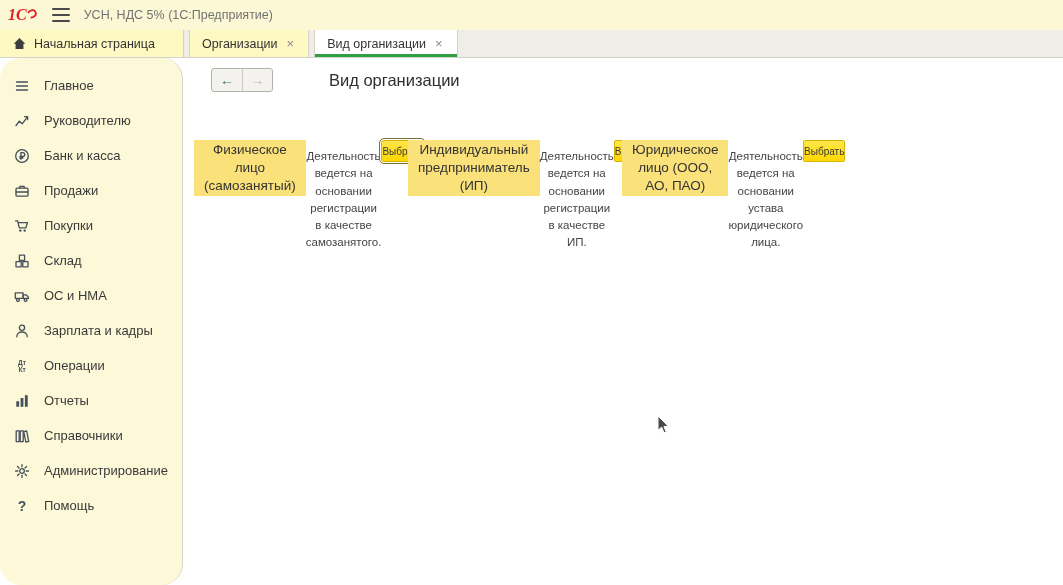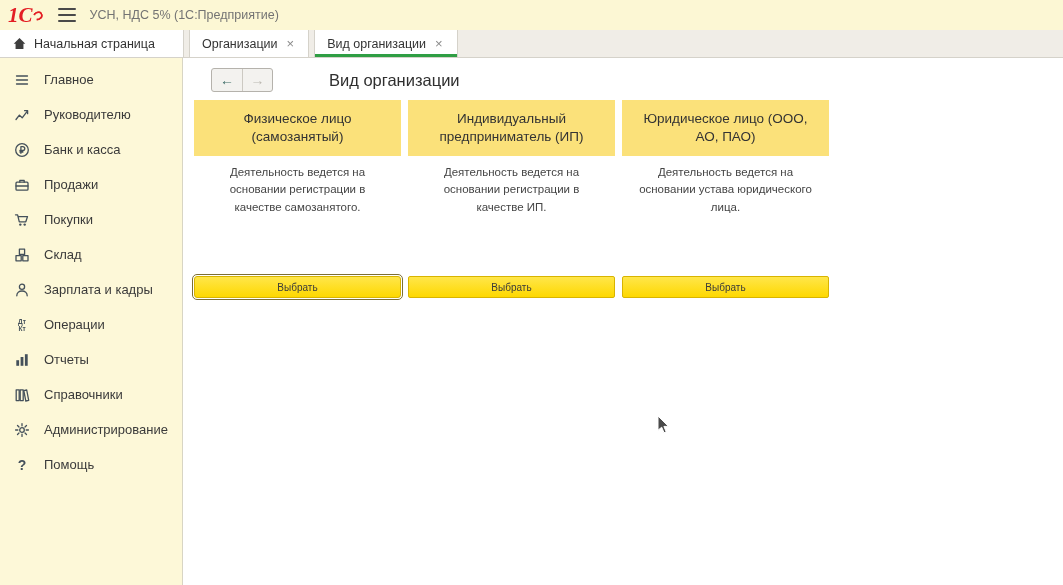--- a/index.html
+++ b/index.html
@@ -18,56 +18,56 @@
 
   
   .titlebar{
     position:absolute; left:0; top:0; right:0; height:30px;
     background:var(--panel-yellow);
     display:flex; align-items:center; padding-left:8px; gap:14px;
   }
   .logo{ display:flex; align-items:baseline; }
   .logo-text{
     font-family:"Liberation Serif", serif; font-weight:bold; font-style:italic;
-    color:var(--brand-red); font-size:21px; line-height:1;
+    color:var(--brand-red); font-size:16px; line-height:1;
   }
   .logo-swoosh{
     width:10px; height:9px; border:2.5px solid var(--brand-red);
     border-radius:50%; border-left-color:transparent;
     display:inline-block; margin-left:1px; transform:rotate(-30deg) translateY(-2px);
   }
   .burger{ width:18px; height:14px; display:flex; flex-direction:column; justify-content:space-between; cursor:pointer; }
   .burger i{ display:block; height:2px; background:#4a4a4a; border-radius:1px; }
   .app-title{ font-size:12.5px; color:#737373; }
 
   
   .tabbar{
     position:absolute; left:0; top:30px; right:0; height:28px;
     background:#f0ede7; border-bottom:1px solid #d5d2ca;
     display:flex; align-items:stretch;
   }
   .tab{
     display:flex; align-items:center; gap:7px;
     padding:0 12px; font-size:12.5px; color:#333;
-    background:#ffffff; border-right:1px solid #d5d2ca; border-left:1px solid #d5d2ca;
+    background:#fef9c3; border-right:1px solid #d5d2ca; border-left:1px solid #d5d2ca;
     margin-right:5px; position:relative; cursor:pointer; white-space:nowrap;
   }
   .tab:first-child{ border-left:none; padding-right:28px; }
   .tab.active{ background:#ffffff; }
   .tab.active::after{
     content:""; position:absolute; left:0; right:0; bottom:0; height:3px;
     background:var(--active-tab-green);
   }
   .tab .close{ font-size:13px; color:#8a8a8a; line-height:1; padding:1px 2px; cursor:pointer; }
   .tab svg{ width:15px; height:15px; }
 
   
   .sidebar{
     position:absolute; left:0; top:58px; bottom:0; width:183px;
-    background:#fdf8d8; border-right:1px solid #d8d5c4; padding-top:4px;
+    background:#fdf8d8; border-right:1px solid #d8d5c4; padding-top:10px;border-radius:21px;
   }
   .side-item{
     height:35px; display:flex; align-items:center; gap:13px;
     padding-left:13px; font-size:13px; color:#3a3a3a; cursor:pointer;
   }
   .side-icon{ width:18px; height:16px; display:flex; align-items:center; justify-content:center; flex:0 0 18px; }
   .side-icon svg{ width:16px; height:16px; }
   .stroke{ fill:none; stroke:#44505a; stroke-width:1.3; stroke-linecap:round; stroke-linejoin:round; }
   .fillic{ fill:#44505a; stroke:none; }
   .dtkt{ display:flex; flex-direction:column; font-size:6.5px; line-height:7px; color:#44505a; font-weight:bold; }
@@ -82,21 +82,21 @@
   }
   .nav-btn{
     width:30px; height:22px; display:flex; align-items:center; justify-content:center;
     font-size:14px; cursor:pointer;
   }
   .nav-btn.back{ color:#3c6b66; }
   .nav-btn.fwd{ color:#bcb9b2; border-left:1px solid #ccc9c2; }
   .page-title{ margin-left:56px; font-size:16.5px; color:#2f2f2f; }
 
   .cards{ position:absolute; left:10px; top:42px; display:flex; gap:7px; }
-  .card{ width:207px; display:flex; flex-direction:column; }
+  .card{ width:207px; display:flex; flex-direction:row;margin-top:40px; }
   .card-header{
     height:56px; background:var(--accent-yellow);
     display:flex; align-items:center; justify-content:center; text-align:center;
     font-size:13.5px; color:#333; line-height:1.35; padding:0 10px;
   }
   .card-desc{
     height:120px; padding-top:8px; font-size:11.5px; color:#454545;
     text-align:center; line-height:1.5;
   }
   .card:nth-child(1) .card-desc div{ max-width:186px; margin:0 auto; }
@@ -205,20 +205,31 @@
       <svg viewBox="0 0 16 16">
           <rect class="stroke" x="2" y="8.6" width="5.2" height="5.2"></rect>
           <rect class="stroke" x="8.8" y="8.6" width="5.2" height="5.2"></rect>
           <rect class="stroke" x="5.4" y="2.2" width="5.2" height="5.2"></rect>
         </svg>
       </span>
     <span>Склад</span>
   </div>
 
 
+  <div class="side-item">
+    <span class="side-icon">
+      <svg viewBox="0 0 16 16">
+          <rect class="stroke" x="1.3" y="4.8" width="7.8" height="5.6"></rect>
+          <path class="stroke" d="M9.1 6.8h3l2.3 2.3v1.3H9.1z"></path>
+          <circle class="stroke" cx="4" cy="12" r="1.4"></circle>
+          <circle class="stroke" cx="11.6" cy="12" r="1.4"></circle>
+        </svg>
+      </span>
+    <span>ОС и НМА</span>
+  </div>
 
   <div class="side-item">
     <span class="side-icon">
       <svg viewBox="0 0 16 16">
           <circle class="stroke" cx="8" cy="4.8" r="2.6"></circle>
           <path class="stroke" d="M2.8 13.8c0-2.9 2.3-4.8 5.2-4.8s5.2 1.9 5.2 4.8"></path>
         </svg>
       </span>
     <span>Зарплата и кадры</span>
   </div>

